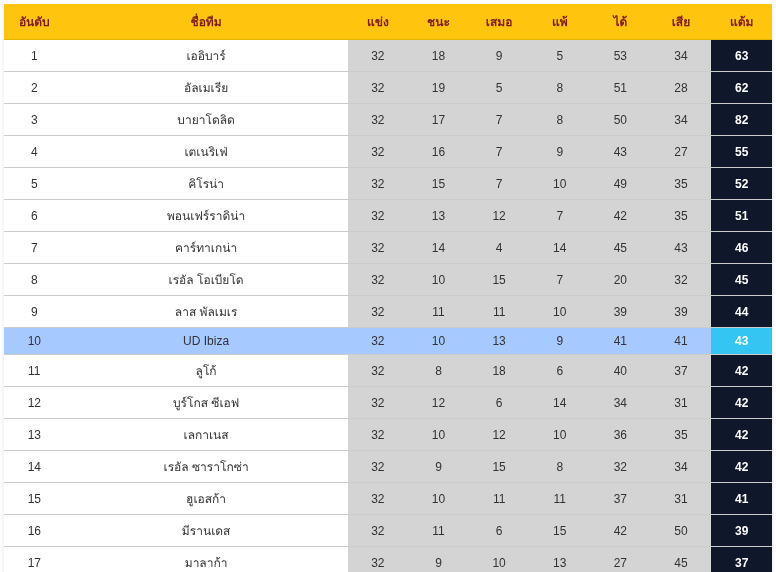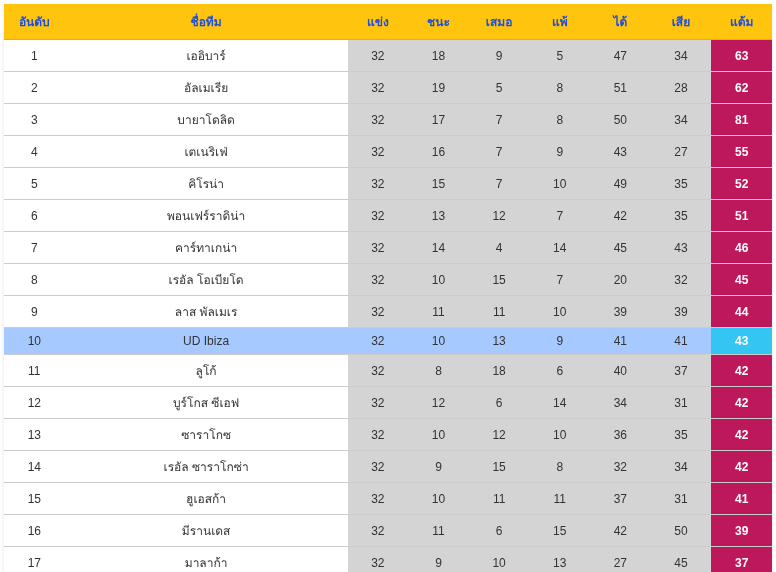--- a/index.html
+++ b/index.html
@@ -10,37 +10,37 @@
     color: #333;
     padding: 4px;
   }
   table {
     border-collapse: collapse;
     width: 768px;
     box-shadow: 0 1px 4px rgba(0,0,0,0.1);
   }
   th {
     background: #ffc40d;
-    color: #1d4ed8;
+    color: #7f1d1d;
     font-weight: bold;
     text-align: center;
     padding: 8px 4px;
     border-bottom: 1px solid #e0b400;
   }
   td {
     text-align: center;
     padding: 6px 4px;
     border-bottom: 1px solid #ccc;
     background: #d4d4d4;
   }
   td.rank, td.team {
     background: #fff;
   }
   td.points {
-    background: #be185d;
+    background: #0f172a;
     color: #fff;
     font-weight: bold;
   }
   tr.highlight td {
     background: #a6caff;
   }
   tr.highlight td.points {
     background: #34c5f3;
   }
   .col-rank { width: 60px; }
@@ -66,21 +66,21 @@
     </tr>
   </thead>
   <tbody id="tbody">
       <tr>
         <td class="rank">1</td>
         <td class="team">เออิบาร์</td>
         <td>32</td>
         <td>18</td>
         <td>9</td>
         <td>5</td>
-        <td>47</td>
+        <td>53</td>
         <td>34</td>
         <td class="points">63</td>
       </tr>
       <tr>
         <td class="rank">2</td>
         <td class="team">อัลเมเรีย</td>
         <td>32</td>
         <td>19</td>
         <td>5</td>
         <td>8</td>
@@ -90,21 +90,21 @@
       </tr>
       <tr>
         <td class="rank">3</td>
         <td class="team">บายาโดลิด</td>
         <td>32</td>
         <td>17</td>
         <td>7</td>
         <td>8</td>
         <td>50</td>
         <td>34</td>
-        <td class="points">81</td>
+        <td class="points">82</td>
       </tr>
       <tr>
         <td class="rank">4</td>
         <td class="team">เตเนริเฟ่</td>
         <td>32</td>
         <td>16</td>
         <td>7</td>
         <td>9</td>
         <td>43</td>
         <td>27</td>
@@ -193,21 +193,21 @@
         <td>32</td>
         <td>12</td>
         <td>6</td>
         <td>14</td>
         <td>34</td>
         <td>31</td>
         <td class="points">42</td>
       </tr>
       <tr>
         <td class="rank">13</td>
-        <td class="team">ซาราโกซ</td>
+        <td class="team">เลกาเนส</td>
         <td>32</td>
         <td>10</td>
         <td>12</td>
         <td>10</td>
         <td>36</td>
         <td>35</td>
         <td class="points">42</td>
       </tr>
       <tr>
         <td class="rank">14</td>

